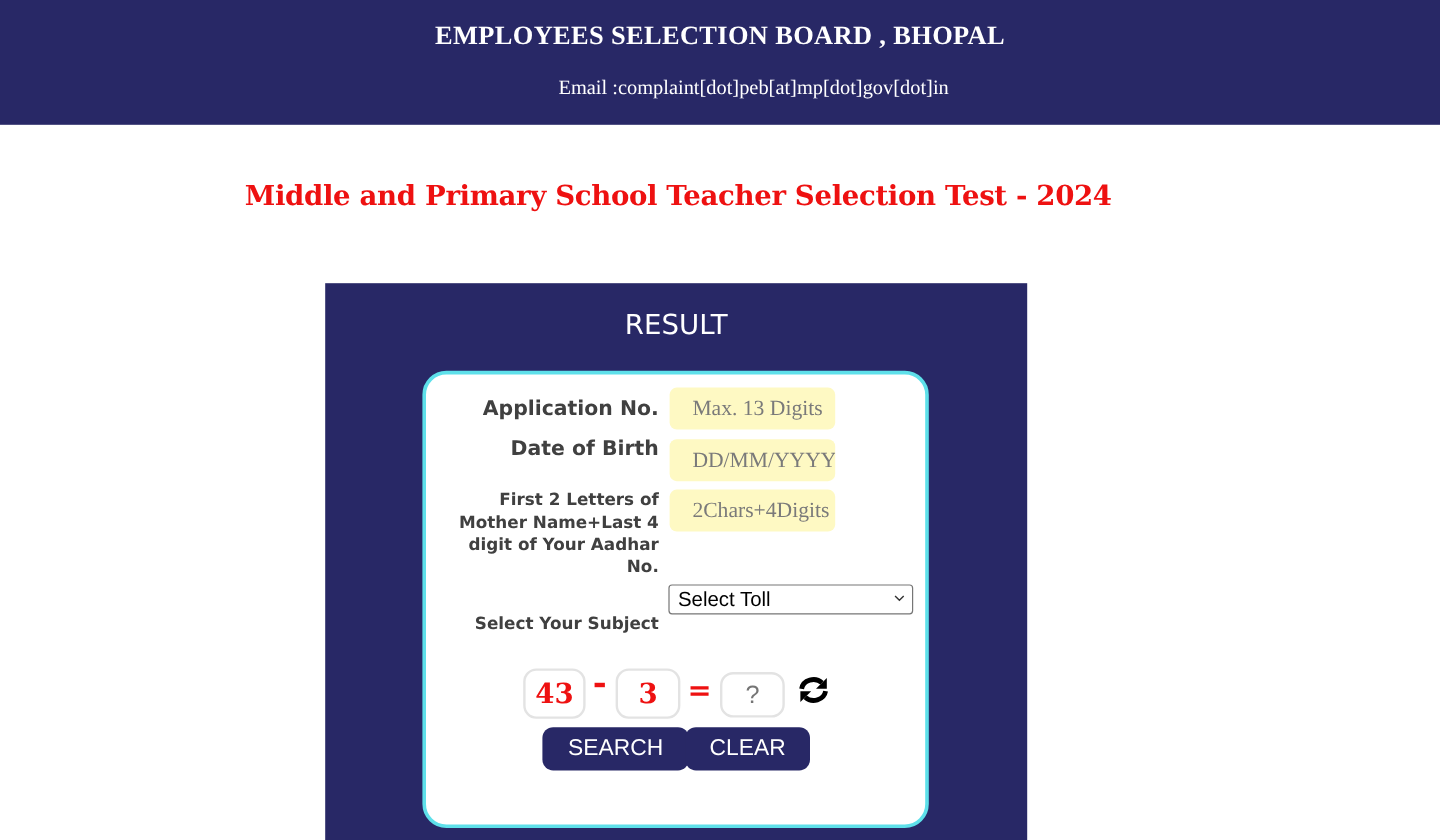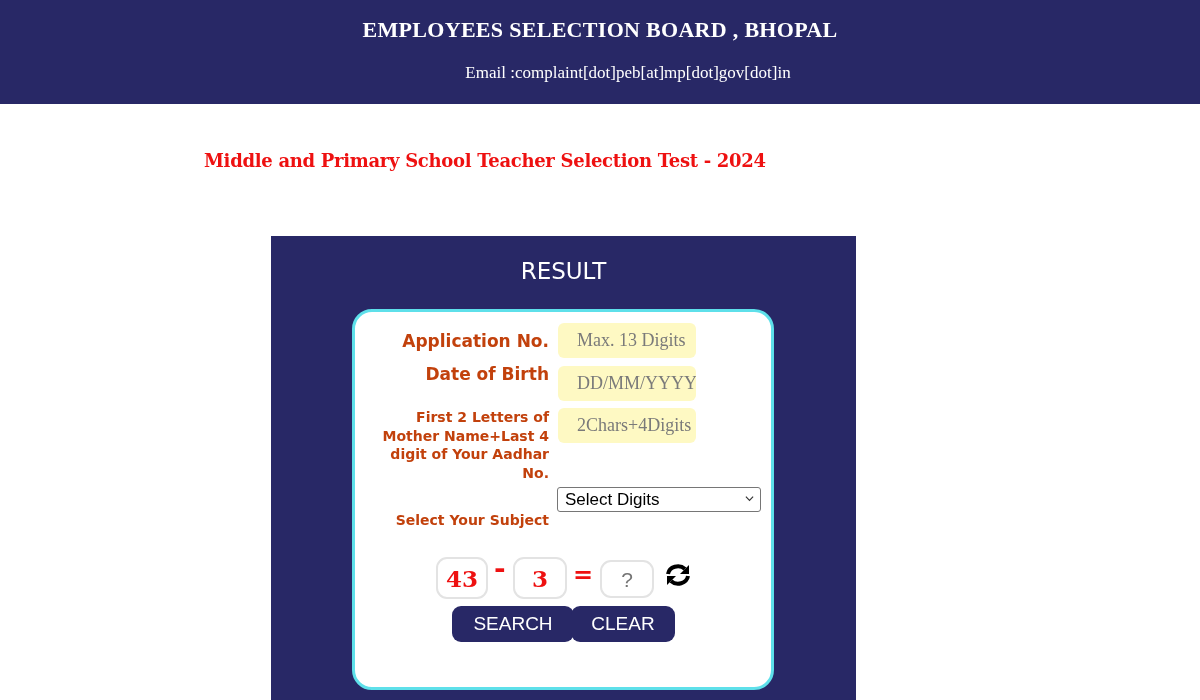--- a/index.html
+++ b/index.html
@@ -11,40 +11,40 @@
       background: #282866; color: #ffffff; text-align: center;
       font-family: "Liberation Serif", "DejaVu Serif", serif;
     }
     .header .org { position: absolute; left: 0; width: 100%; top: 17px; font-size: 22px; font-weight: bold; letter-spacing: 0.3px; }
     .header .phone { position: absolute; left: 0; width: 100%; top: 43px; font-size: 17px; }
     .header .email { position: absolute; left: 0; width: 100%; top: 63px; font-size: 17px; padding-left: 56px; }
 
     .exam-title {
       position: absolute; left: 204px; top: 150px; width: 740px;
       font-family: "DejaVu Serif", "Liberation Serif", serif;
-      font-size: 18px; font-weight: bold; color: #ee1111; letter-spacing: -0.3px;
+      font-size: 23px; font-weight: bold; color: #ee1111; letter-spacing: -0.3px;
       white-space: nowrap;
     }
 
     .panel {
       position: absolute; left: 271px; top: 236px; width: 585px; height: 470px;
       background: #282866;
     }
     .result-heading {
       position: absolute; left: 271px; top: 258px; width: 585px; text-align: center;
       font-family: "DejaVu Sans", sans-serif; font-weight: normal; font-size: 23px; color: #ffffff;
     }
 
     .card {
       position: absolute; left: 352px; top: 309px; width: 422px; height: 381px;
       background: #ffffff; border: 3px solid #5ee0ea; border-radius: 20px;
     }
 
     .lbl {
-      position: absolute; text-align: right; color: #c2410c;
+      position: absolute; text-align: right; color: #404040;
       font-family: "DejaVu Sans", sans-serif; font-weight: bold;
     }
     .lbl-big { font-size: 17px; }
     .lbl-small { font-size: 14px; line-height: 18.5px; }
 
     .txt-input {
       position: absolute; height: 35px; width: 138px; left: 558px;
       background: #fef9c3; border: none; border-radius: 6px;
       font-family: Liberation Serif, serif; font-size: 18px; color: #777;
       padding-left: 19px; outline: none;
@@ -107,21 +107,21 @@
 
 <div class="lbl lbl-small" style="left:362px; top:408px; width:187px;">
   <div>First 2 Letters of</div>
   <div>Mother Name+Last 4</div>
   <div>digit of Your Aadhar</div>
   <div>No.</div>
 </div>
 <input class="txt-input" type="text" style="top: 408px;" placeholder="2Chars+4Digits">
 
 <div class="subject-select">
-  <span>Select Digits</span>
+  <span>Select Toll</span>
   <svg class="chev" viewBox="0 0 10 10">
     <polyline points="1,3 5,7 9,3" fill="none" stroke="#333" stroke-width="1.3"></polyline>
   </svg>
 </div>
 <div class="lbl lbl-small" style="left:372px; top:511px; width:177px;">Select Your Subject</div>
 
 <div class="cap-box" style="left:436px; top:557px; width:52px;">
   <span class="cap-num">43</span>
 </div>
 <div class="cap-op" style="left:494px; top:552px; font-size:28px;">-</div>

